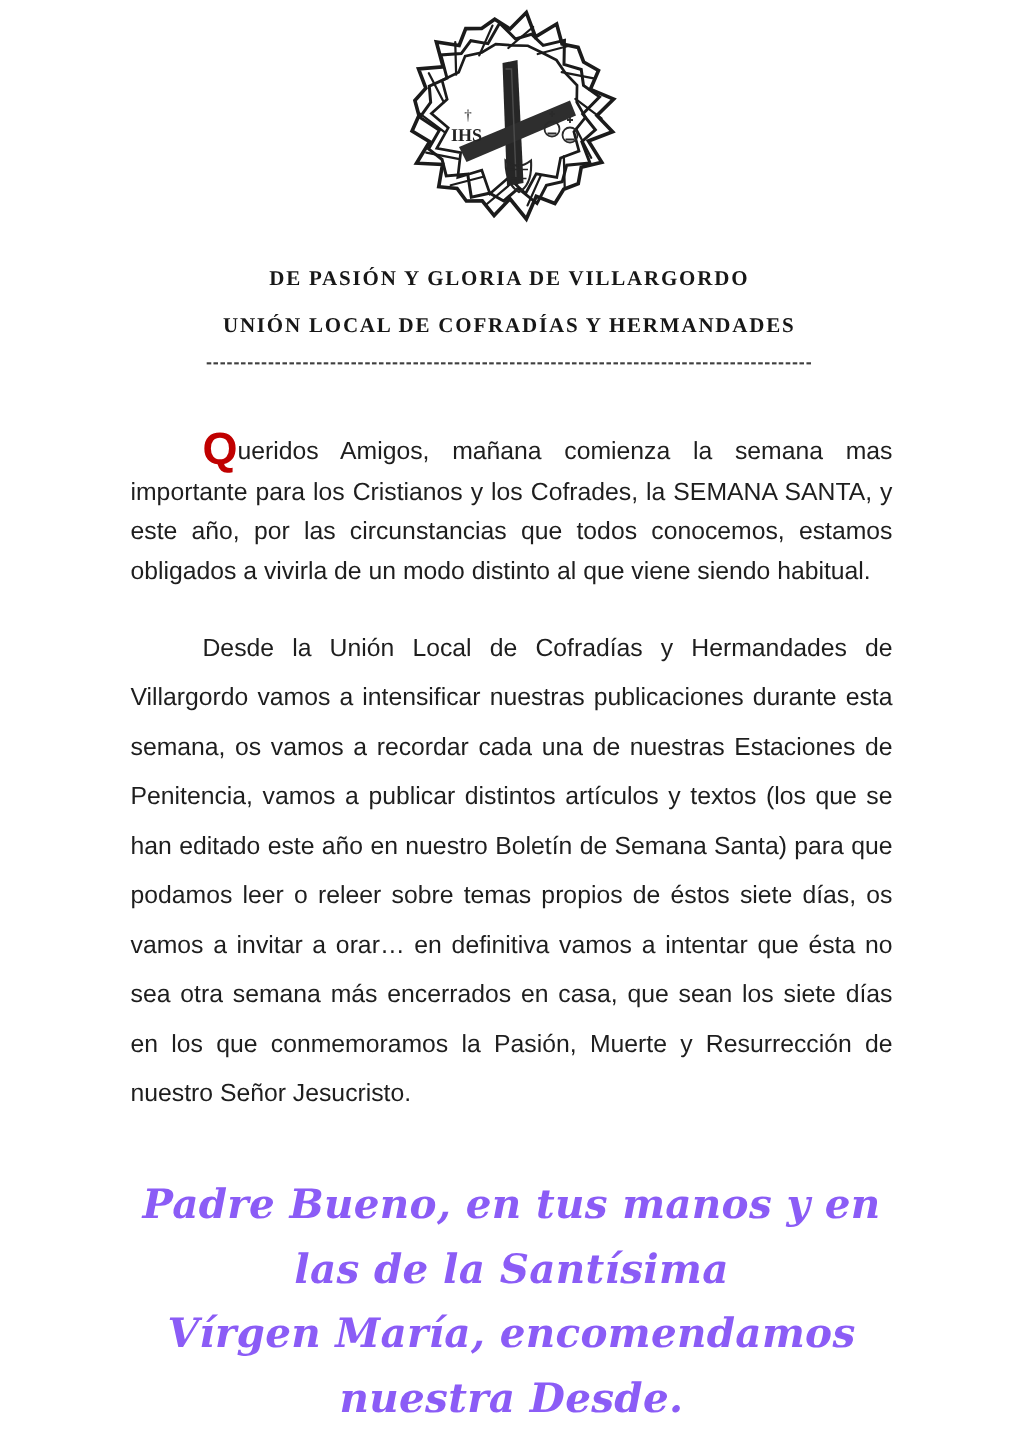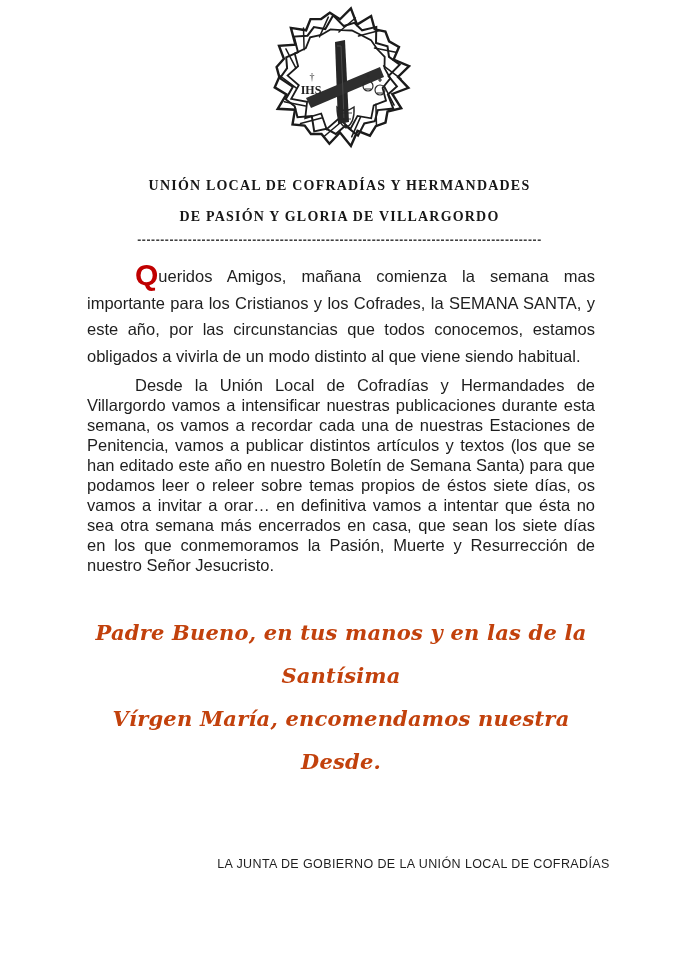--- a/index.html
+++ b/index.html
@@ -42,40 +42,40 @@
   .letter-body {
     padding: 0 84px 0 87px;
   }
   .para {
     text-align: justify;
     font-size: 16.5px;
     line-height: 26.5px;
     text-indent: 48px;
     color: #1e1e1e;
   }
-  .para-1 { margin-top: 16px; }
-  .para-2 { margin-top: 6px; line-height: 20px; }
+  .para-1 { margin-top: 40px; }
+  .para-2 { margin-top: 22px; line-height: 33px; }
   .drop-cap {
     font-size: 30px;
     font-weight: bold;
     color: #C00000;
     line-height: 0;
     vertical-align: -3px;
     letter-spacing: 0;
   }
 
   .prayer {
     margin-top: 36px;
     text-align: center;
     font-family: "DejaVu Serif", serif;
     font-style: italic;
     font-weight: bold;
-    font-size: 21px;
+    font-size: 27px;
     line-height: 43px;
-    color: #c2410c;
+    color: #8b5cf6;
     letter-spacing: 0.2px;
   }
 
   .signature {
     margin-top: 66px;
     margin-left: 162px;
     margin-right: 14px;
     text-align: center;
     font-size: 12.5px;
     line-height: 30px;
@@ -114,22 +114,22 @@
     </g>
 
     <g stroke="#262626" fill="none" stroke-width="1.4">
       <path d="M72 101 q8 7 17 0 q1 16 -8 21 q-9 -5 -9 -21 Z"></path>
       <path d="M74 107 l13 0 M76 113 l10 0 M80 101 l0 20" stroke-width="0.9"></path>
     </g>
   </svg>
 </div>
 
 <div class="doc-title">
+  <div>DE PASIÓN Y GLORIA DE VILLARGORDO</div>
   <div>UNIÓN LOCAL DE COFRADÍAS Y HERMANDADES</div>
-  <div>DE PASIÓN Y GLORIA DE VILLARGORDO</div>
 </div>
 
 <div class="separator">----------------------------------------------------------------------------------------</div>
 
 <div class="letter-body">
   <p class="para para-1"><span class="drop-cap">Q</span><span>ueridos Amigos, mañana comienza la semana mas importante para los Cristianos y los Cofrades, la SEMANA SANTA, y este año, por las circunstancias que todos conocemos, estamos obligados a vivirla de un modo distinto al que viene siendo habitual.</span></p>
 
   <p class="para para-2">Desde la Unión Local de Cofradías y Hermandades de Villargordo vamos a intensificar nuestras publicaciones durante esta semana, os vamos a recordar cada una de nuestras Estaciones de Penitencia, vamos a publicar distintos artículos y textos (los que se han editado este año en nuestro Boletín de Semana Santa) para que podamos leer o releer sobre temas propios de éstos siete días, os vamos a invitar a orar… en definitiva vamos a intentar que ésta no sea otra semana más encerrados en casa, que sean los siete días en los que conmemoramos la Pasión, Muerte y Resurrección de nuestro Señor Jesucristo.</p>
 
   <div class="prayer">

